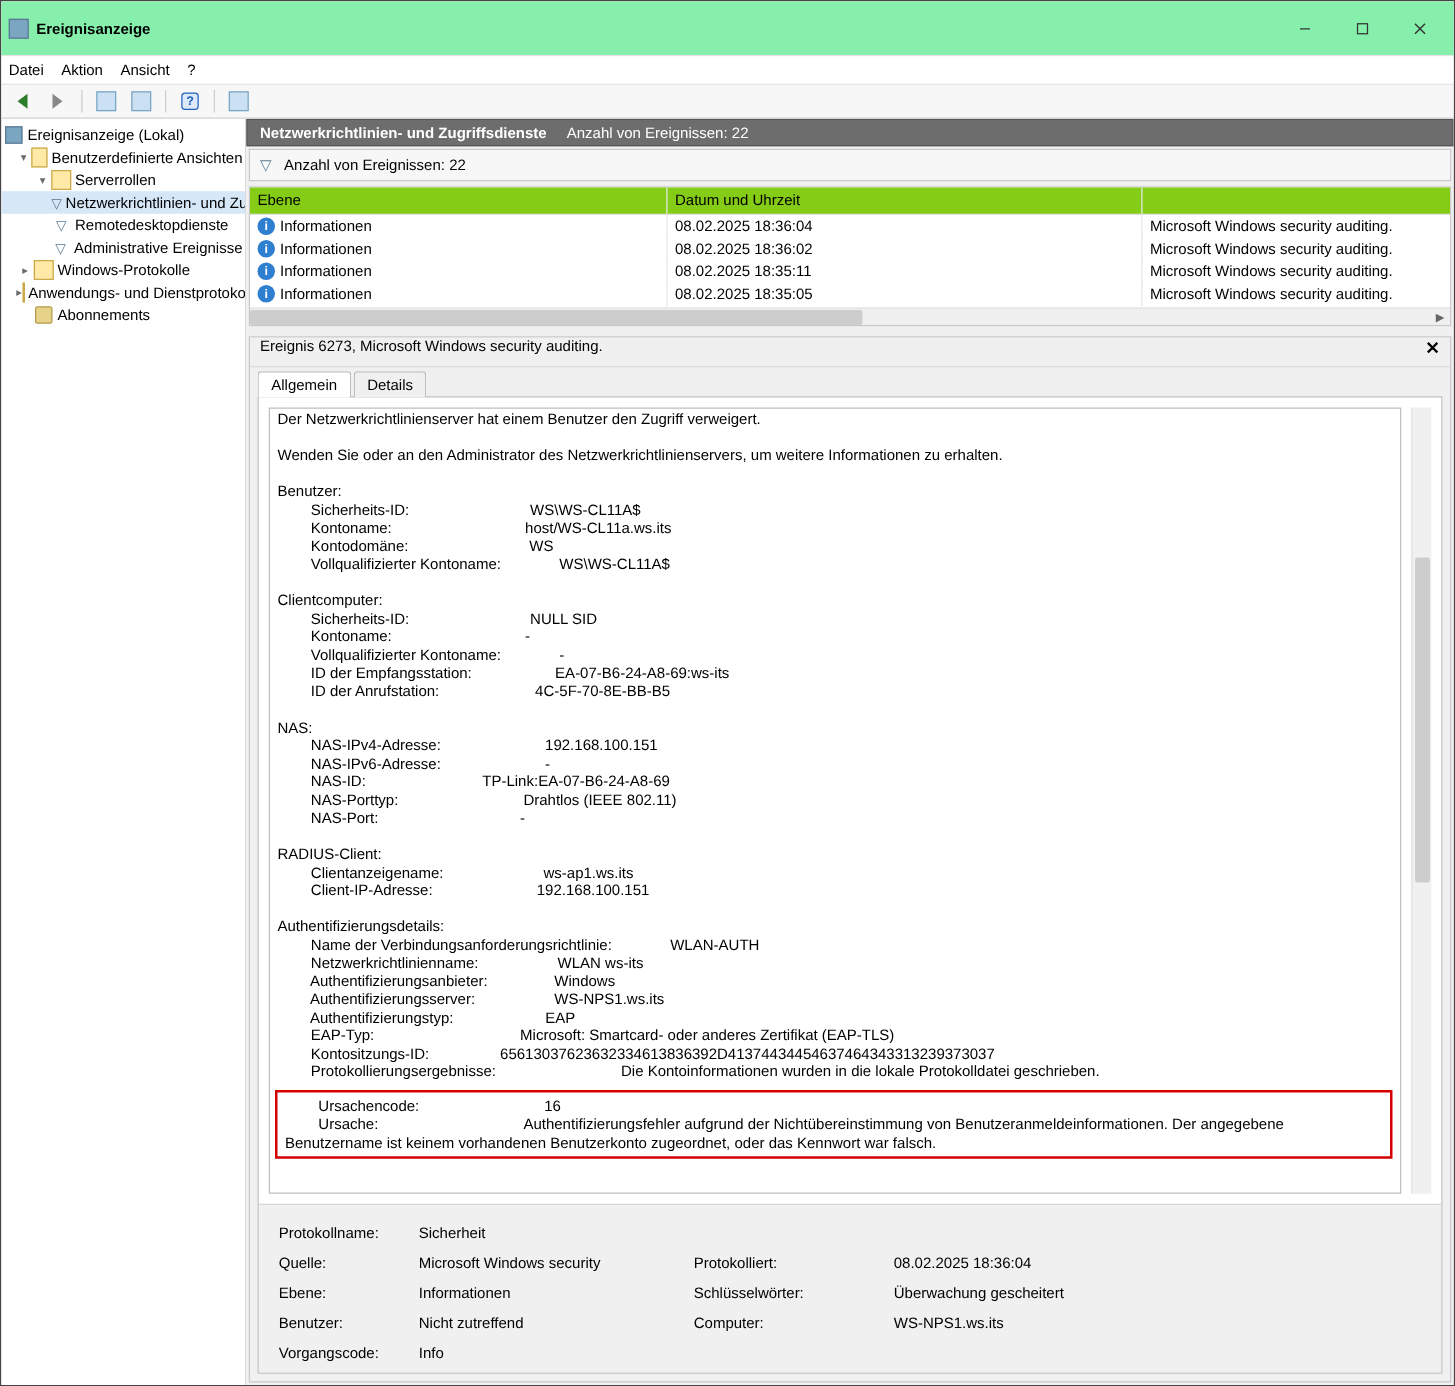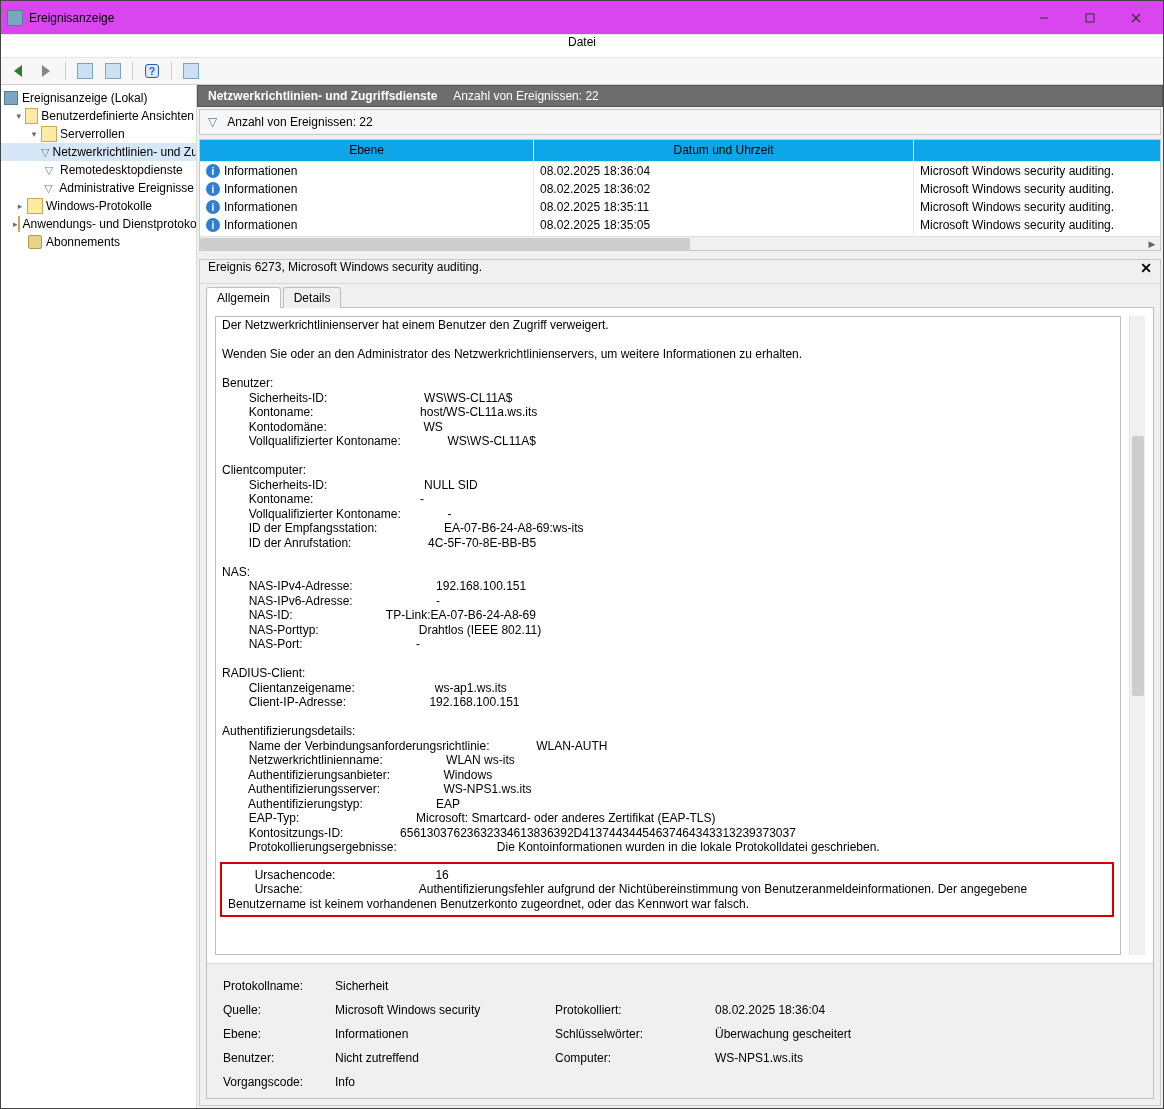--- a/index.html
+++ b/index.html
@@ -11,41 +11,41 @@
     color:#000;
     width:1164px;
     height:1109px;
     border:1px solid #444;
     display:flex;
     flex-direction:column;
     overflow:hidden;
   }
   
   .titlebar {
-    height:34px;
+    height:44px;
     display:flex;
     align-items:center;
     padding:0 4px 0 6px;
-    background:#d946ef;
+    background:#86efac;
     border-bottom:1px solid #e5e5e5;
+    font-weight:bold;
   }
   .titlebar .app-icon { width:16px;height:16px;margin-right:6px;background:#7aa6c2;border:1px solid #5a7a92; }
   .titlebar .title { flex:1; font-size:12px; }
   .win-btns { display:flex; gap:0; }
   .win-btn { width:46px;height:28px;display:flex;align-items:center;justify-content:center;font-family:inherit;font-size:12px;color:#333; }
   
   .menubar {
     height:22px;
     display:flex;
     align-items:center;
     padding:0 6px;
     gap:14px;
     background:#fff;
     font-size:12px;
-    flex-direction:column;
   }
   .menubar span { cursor:default; }
   
   .toolbar {
     height:28px;
     background:#f7f7f7;
     border-top:1px solid #e5e5e5;
     border-bottom:1px solid #d0d0d0;
     display:flex;
     align-items:center;
@@ -100,21 +100,21 @@
     height:26px;
     background:#f7f7f7;
     border:1px solid #c9c9c9;
     margin:2px 2px 0 2px;
     display:flex;align-items:center;
     gap:10px;padding:0 8px;
   }
   .filter-bar .funnel{color:#5a7a92;}
   
   .event-list-wrap{margin:4px 2px 0 2px;border:1px solid #c9c9c9;background:#fff;display:flex;flex-direction:column;height:112px;}
-  .elist-head{display:flex;height:22px;background:#0ea5e9;border-bottom:1px solid #e1e1e1;font-size:12px;text-align:center;}
+  .elist-head{display:flex;height:22px;background:#84cc16;border-bottom:1px solid #e1e1e1;font-size:12px;}
   .elist-head .col, .elist-row .col{padding:3px 6px;overflow:hidden;white-space:nowrap;}
   .col.lvl{width:334px;border-right:1px solid #e8e8e8;}
   .col.dt{width:380px;border-right:1px solid #e8e8e8;}
   .col.src{flex:1;}
   .elist-body{flex:1;overflow:hidden;}
   .elist-row{display:flex;height:18px;align-items:center;font-size:12px;}
   .elist-row .lvl{display:flex;align-items:center;gap:4px;}
   .info-icon{width:14px;height:14px;border-radius:50%;background:#2f7fd1;color:#fff;font-size:10px;font-weight:bold;display:flex;align-items:center;justify-content:center;}
   .elist-scroll{height:14px;border-top:1px solid #e1e1e1;position:relative;background:#f0f0f0;}
   .elist-scroll .thumb{position:absolute;left:0;top:1px;height:12px;width:490px;background:#cdcdcd;border-radius:2px;}

